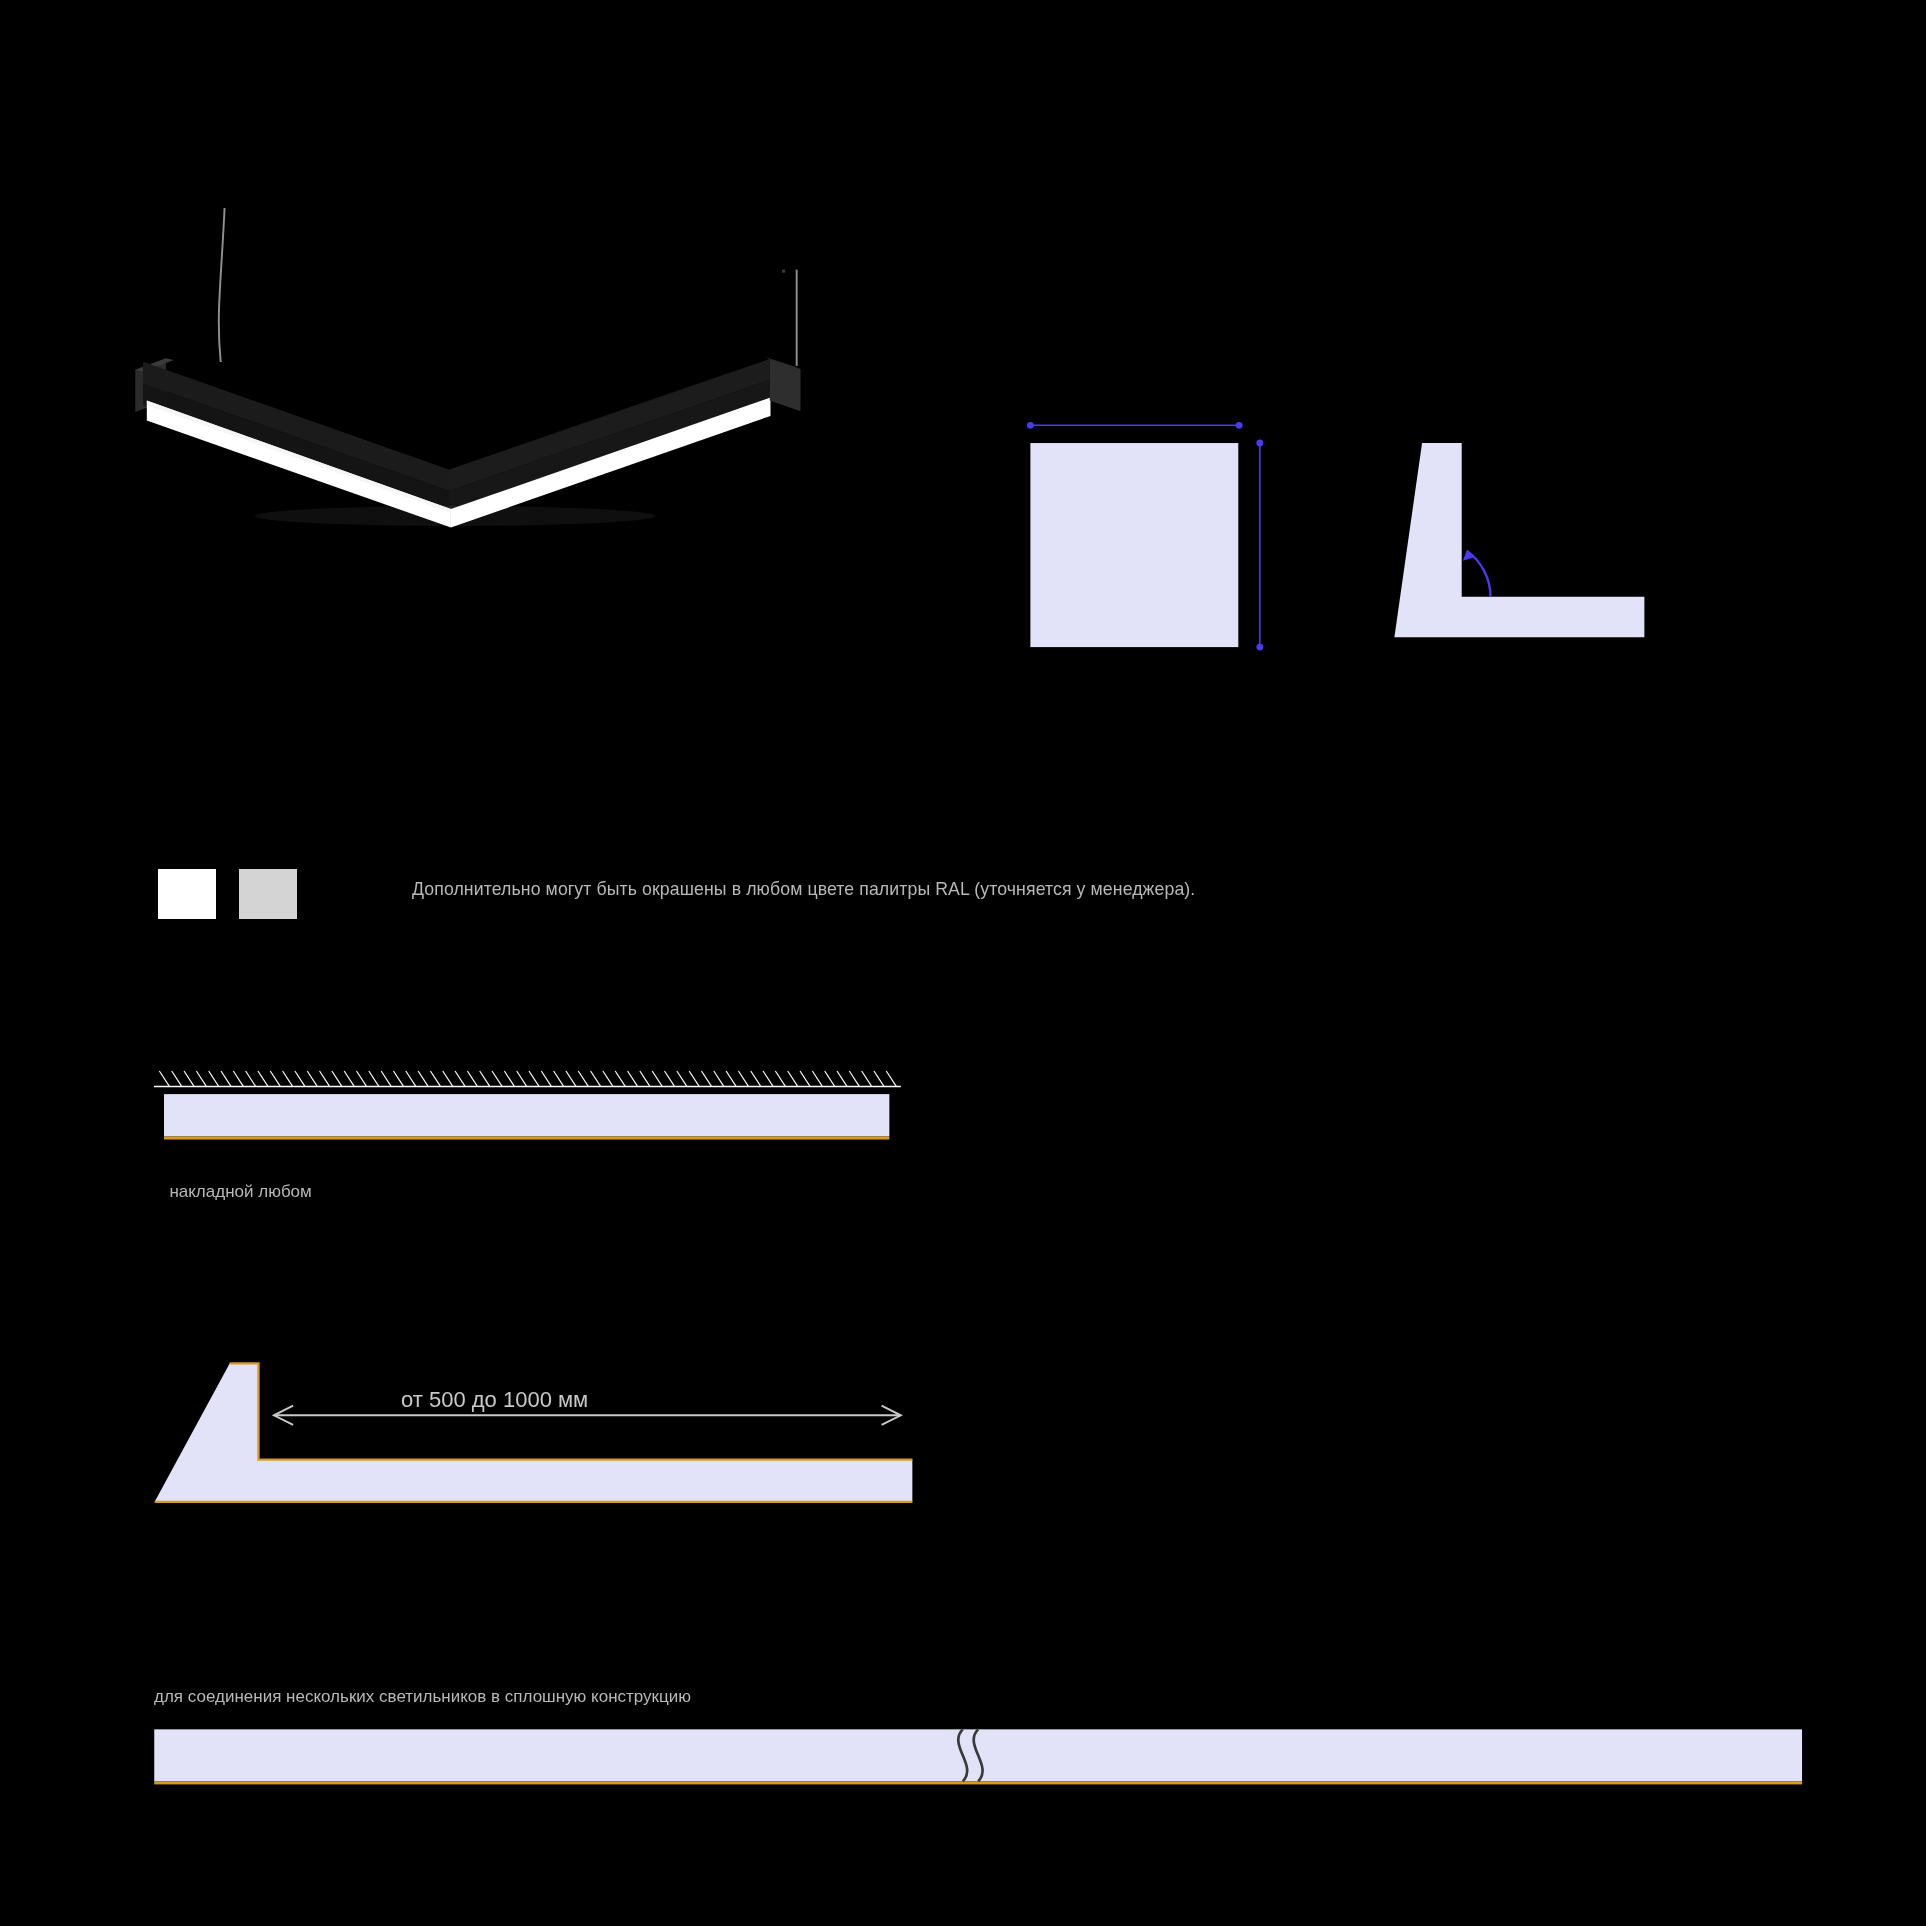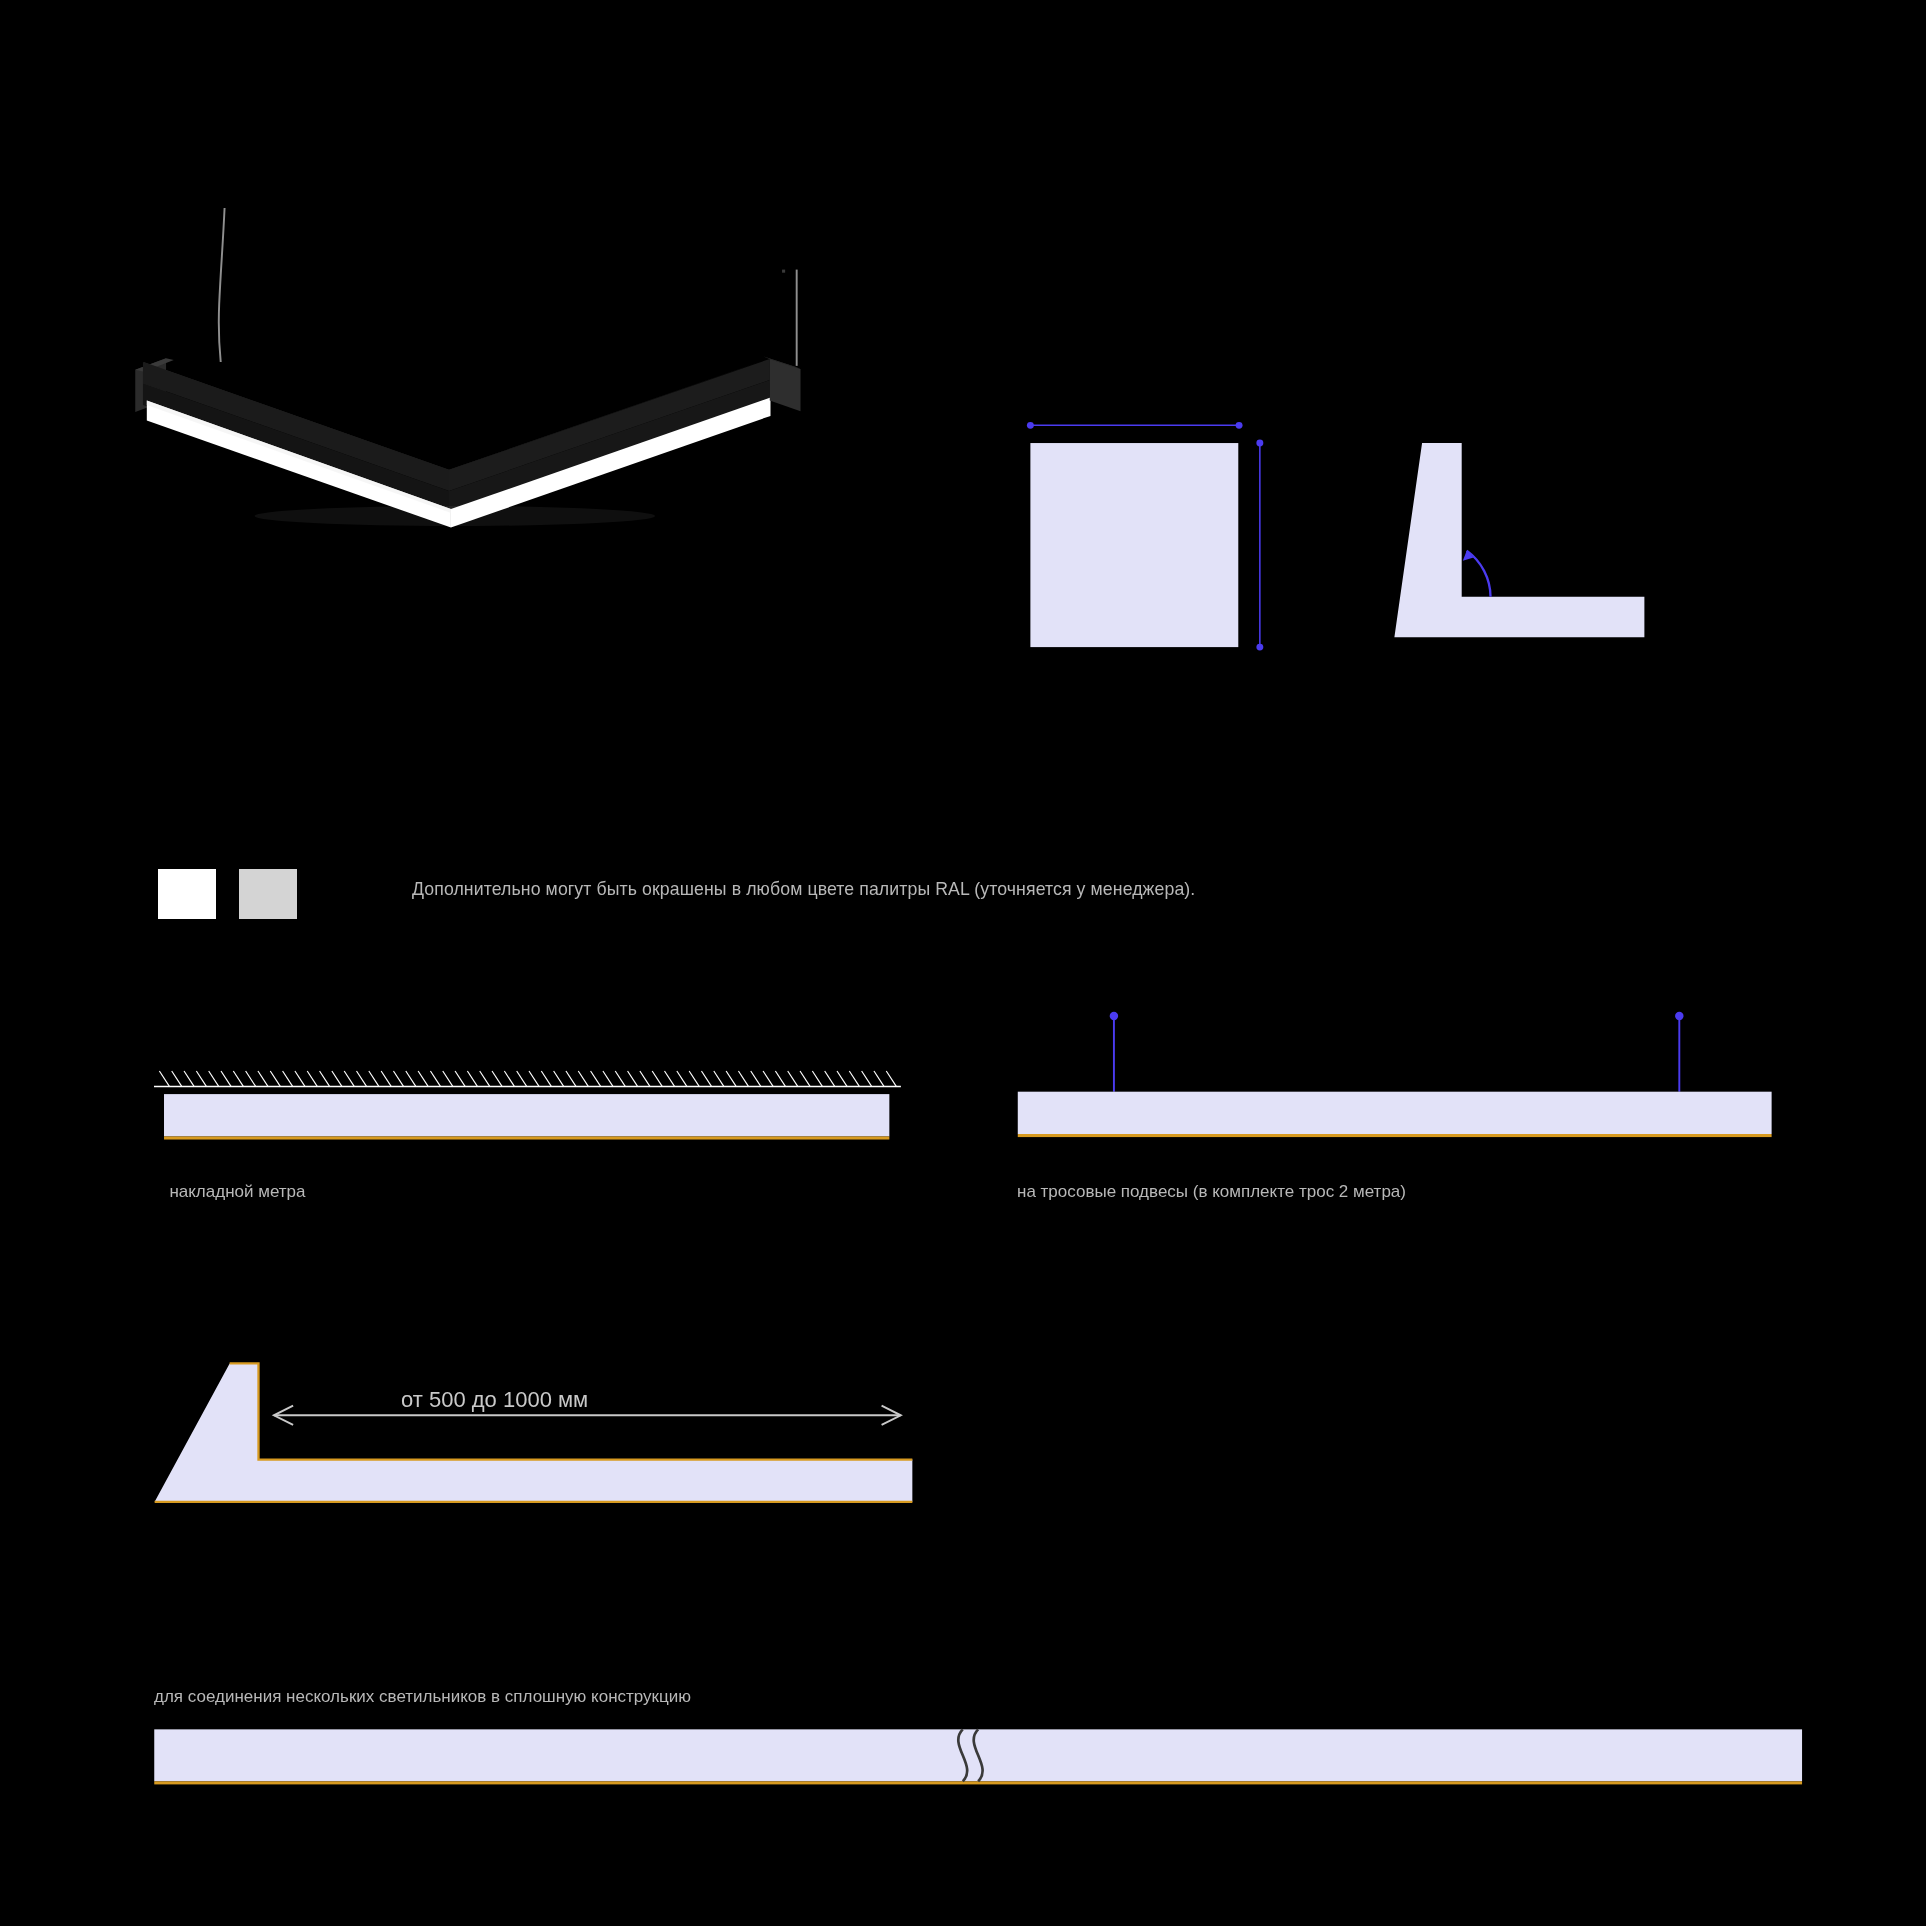--- a/index.html
+++ b/index.html
@@ -255,37 +255,23 @@
           <line x1="1800" y1="60" x2="1774" y2="20"></line>
         <line x1="1832" y1="60" x2="1806" y2="20"></line>
           <line x1="1864" y1="60" x2="1838" y2="20"></line>
         <line x1="1896" y1="60" x2="1870" y2="20"></line>
           <line x1="1928" y1="60" x2="1902" y2="20"></line>
       </g>
 
       <rect x="26" y="80" width="1884" height="110" fill="#e2e2f8"></rect>
       <rect x="26" y="190" width="1884" height="8" fill="#d79a20"></rect>
     </svg>
-    <div class="caption" style="left:15.4px; top:119px;">накладной метра</div>
-  </div>
-
-  <div class="mount-block" id="mount-cable">
-    <svg width="790" height="300" viewBox="0 0 2050 780" xmlns="http://www.w3.org/2000/svg">
-
-      <g>
-        <line x1="250" y1="18" x2="250" y2="215" stroke="#4b3bf0" stroke-width="5"></line>
-        <circle cx="250" cy="18" r="11" fill="#4b3bf0"></circle>
-        <line x1="1720" y1="18" x2="1720" y2="215" stroke="#4b3bf0" stroke-width="5"></line>
-        <circle cx="1720" cy="18" r="11" fill="#4b3bf0"></circle>
-      </g>
-      <rect x="0" y="215" width="1960" height="110" fill="#e2e2f8"></rect>
-      <rect x="0" y="325" width="1960" height="8" fill="#d79a20"></rect>
-    </svg>
-    <div class="caption" style="left:0px; top:173px;">на тросовые подвесы (в комплекте трос 2 метра)</div>
-  </div>
+    <div class="caption" style="left:15.4px; top:119px;">накладной любом</div>
+  </div>
+
 
   <div class="abs" id="length-fig">
     <svg width="809" height="200" viewBox="0 0 2100 520" xmlns="http://www.w3.org/2000/svg">
 
       <polygon points="195,40 270,40 270,290 1970,290 1970,400 0,400" fill="#e2e2f8"></polygon>
       <polyline points="195,40 270,40 270,290 1970,290" fill="none" stroke="#d79a20" stroke-width="6"></polyline>
       <polyline points="0,400 1970,400" fill="none" stroke="#d79a20" stroke-width="6"></polyline>
 
       <g stroke="#c9c9c9" stroke-width="5" fill="none">
         <line x1="310" y1="175" x2="1940" y2="175"></line>

